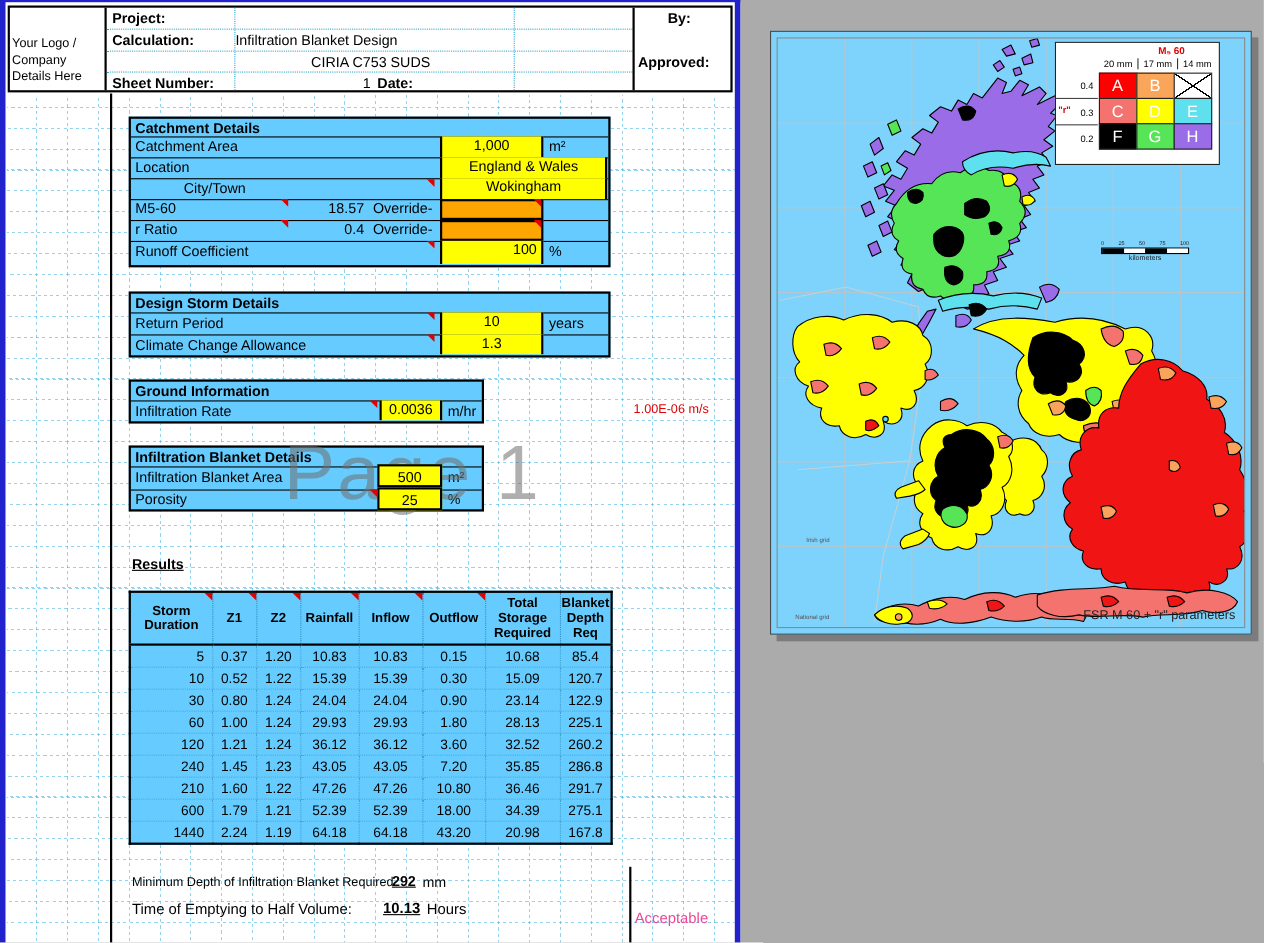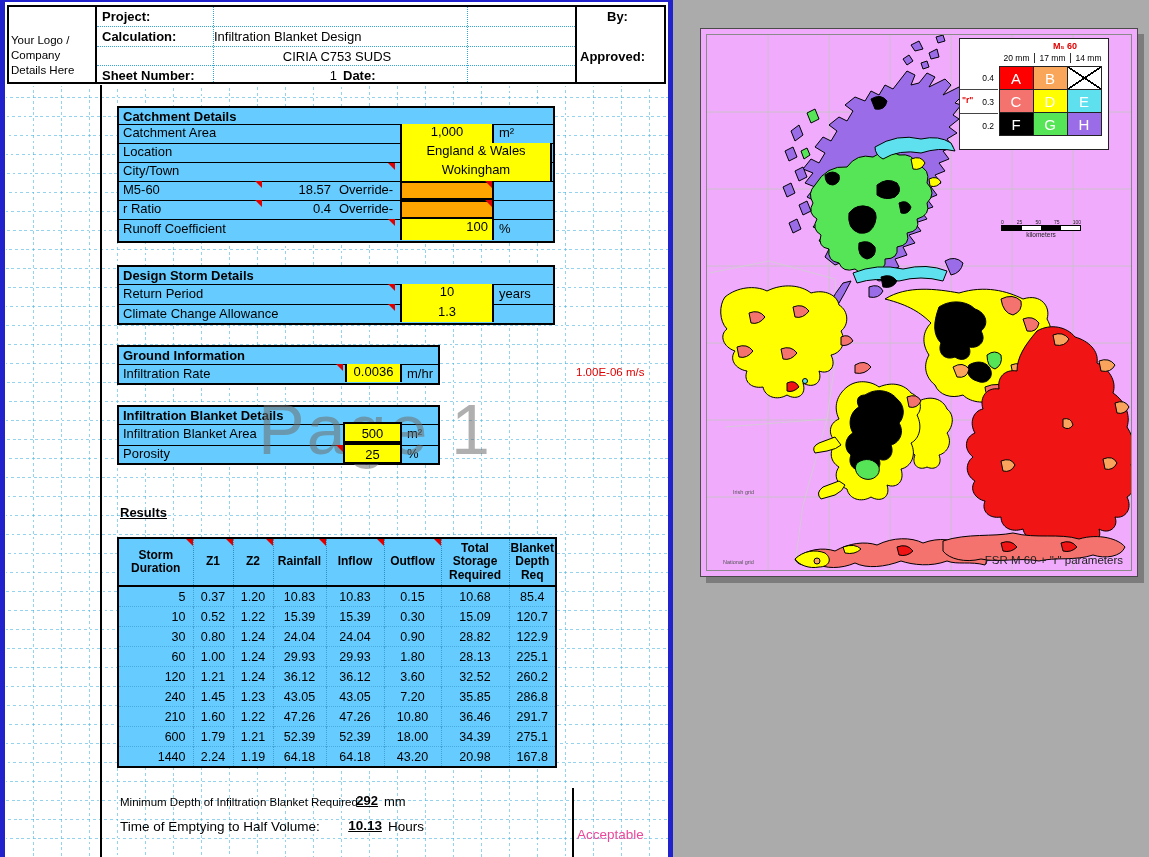--- a/index.html
+++ b/index.html
@@ -56,21 +56,21 @@
   .sum-val1{position:absolute;left:338px;top:793px;width:40px;text-align:right;font-weight:bold;font-size:13px;text-decoration:underline;z-index:2;}
   .sum-unit1{position:absolute;left:384px;top:794px;font-size:13px;z-index:2;}
   .sum-lbl2{position:absolute;left:120px;top:819px;font-size:13.5px;z-index:2;}
   .sum-val2{position:absolute;left:334px;top:818px;width:48px;text-align:right;font-weight:bold;font-size:13.5px;text-decoration:underline;z-index:2;}
   .sum-unit2{position:absolute;left:388px;top:819px;font-size:13.5px;z-index:2;}
   .sum-status{position:absolute;left:577px;top:827px;font-size:13.5px;color:#ec4899;z-index:2;}
 
   .watermark{position:absolute;left:258px;top:390px;font-size:70px;color:#6F6F6F;opacity:0.55;z-index:3;letter-spacing:2px;white-space:nowrap;}
 
   
-  .paper{position:absolute;left:700px;top:28px;width:438px;height:549px;background:#f0abfc;border:1px solid #4a4a4a;box-sizing:border-box;box-shadow:6px 6px 0 rgba(85,85,85,0.55);z-index:2;}
+  .paper{position:absolute;left:700px;top:28px;width:438px;height:549px;background:#7dd3fc;border:1px solid #4a4a4a;box-sizing:border-box;box-shadow:6px 6px 0 rgba(85,85,85,0.55);z-index:2;}
   .frame{position:absolute;left:5px;top:5px;width:426px;height:537px;border:1px solid #8a8a8a;box-sizing:border-box;}
   .frame svg{position:absolute;left:0;top:0;}
   .caption{position:absolute;right:14px;bottom:10px;font-size:11.5px;color:#222;}
   .gridlab{position:absolute;font-size:5.5px;color:#555;}
 
   .legendbox{position:absolute;left:258px;top:9px;width:150px;height:112px;background:#fff;border:1.5px solid #222;box-sizing:border-box;}
   .lg-title{position:absolute;left:60px;top:2px;width:90px;text-align:center;font-size:9px;font-weight:bold;color:#E00000;}
   .lg-cols{position:absolute;left:39px;top:14px;display:flex;}
   .lg-cols div{width:35px;text-align:center;font-size:8.5px;border-left:1px solid #333;}
   .lg-cols div:first-child{border-left:none;}
@@ -131,21 +131,21 @@
         <div class="rowline" style="top:35px;"></div>
       <div class="rowline" style="top:54px;"></div>
         <div class="rowline" style="top:73px;"></div>
       <div class="rowline" style="top:92px;"></div>
         <div class="rowline" style="top:111px;"></div>
       <div class="lbl" style="top:17px;">Catchment Area</div>
       <div class="ycell" style="left:281px;top:16px;width:94px;height:19px;">1,000</div>
       <div class="txt" style="left:380px;top:17px;">m²</div>
       <div class="lbl" style="top:36px;">Location</div>
       <div class="ycell" style="left:281px;top:35px;width:152px;height:19px;">England &amp; Wales</div>
-      <div class="lbl" style="top:55px;">City/Town</div>
+      <div class="lbl" style="top:55px;margin-left:44px;">City/Town</div>
       <div class="ycell" style="left:281px;top:54px;width:152px;height:19px;">Wokingham</div>
       <div class="lbl" style="top:74px;">M5-60</div>
       <div class="txt" style="left:148px;top:74px;width:64px;text-align:right;">18.57</div>
       <div class="txt" style="left:220px;top:74px;">Override-</div>
       <div class="ocell" style="left:281px;top:73px;width:94px;height:19px;"></div>
       <div class="lbl" style="top:93px;">r Ratio</div>
       <div class="txt" style="left:148px;top:93px;width:64px;text-align:right;">0.4</div>
       <div class="txt" style="left:220px;top:93px;">Override-</div>
       <div class="ocell" style="left:281px;top:92px;width:94px;height:19px;"></div>
       <div class="lbl" style="top:113px;">Runoff Coefficient</div>
@@ -236,21 +236,21 @@
             <td>15.09</td>
             <td>120.7</td>
           </tr>
           <tr>
             <td>30</td>
             <td>0.80</td>
             <td>1.24</td>
             <td>24.04</td>
             <td>24.04</td>
             <td>0.90</td>
-            <td>28.82</td>
+            <td>23.14</td>
             <td>122.9</td>
           </tr>
           <tr>
             <td>60</td>
             <td>1.00</td>
             <td>1.24</td>
             <td>29.93</td>
             <td>29.93</td>
             <td>1.80</td>
             <td>28.13</td>

